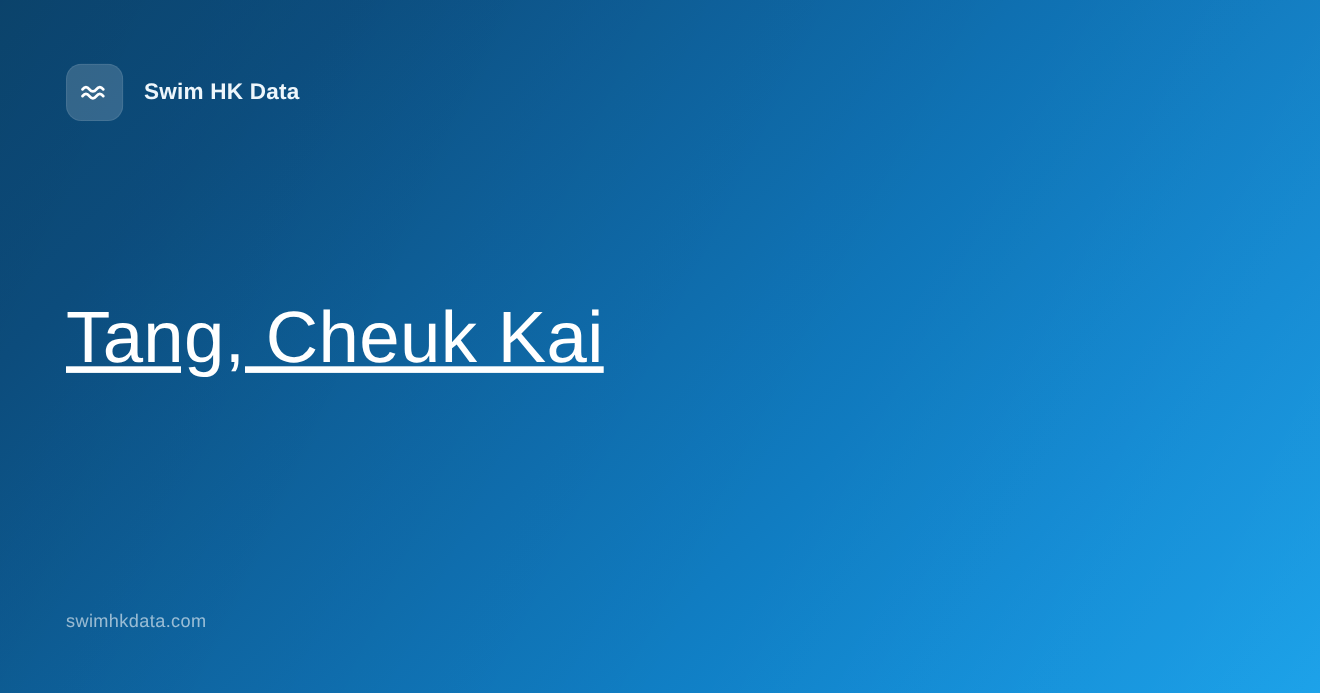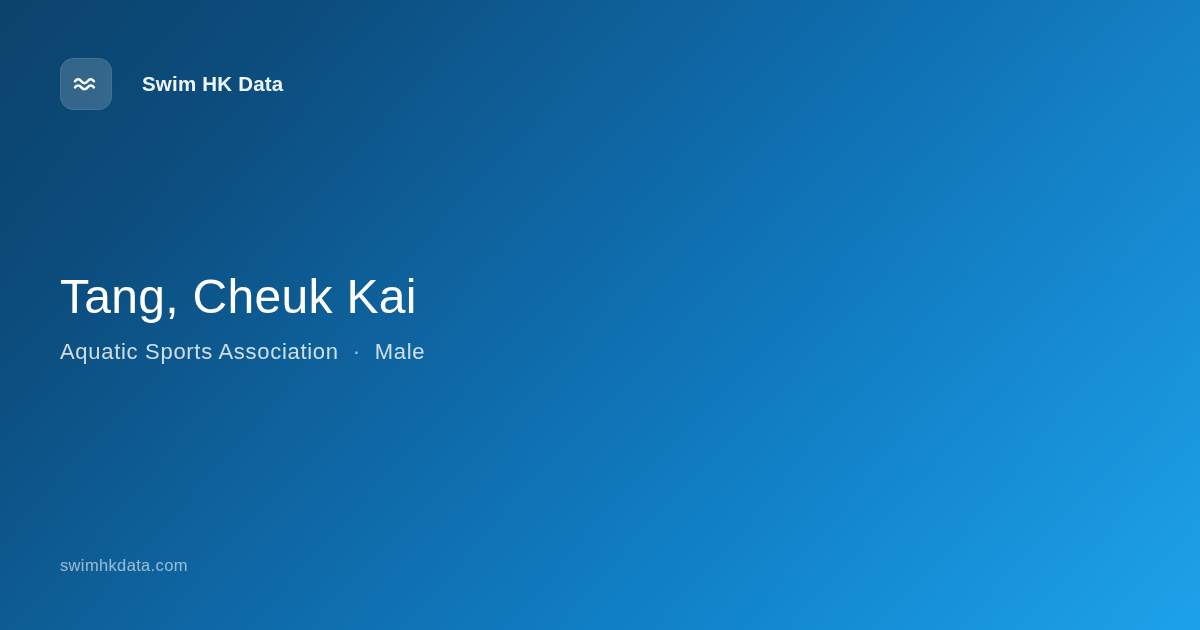--- a/index.html
+++ b/index.html
@@ -49,21 +49,21 @@
     height: 100%;
   }
 
   
   .brand {
     position: absolute;
     left: 60px;
     top: 58px;
     display: flex;
     align-items: center;
-    gap: 30px;
+    gap: 19px;
   }
 
   .brand-tile {
     width: 52px;
     height: 52px;
     border-radius: 14px;
     background: rgba(255, 255, 255, 0.17);
     border: 1px solid rgba(255, 255, 255, 0.08);
     display: flex;
     align-items: center;
@@ -82,26 +82,27 @@
   }
 
   
   .hero {
     position: absolute;
     left: 60px;
     top: 272px;
   }
 
   .hero-title {
-    font-size: 48px;
+    font-size: 66px;
     font-weight: normal;
     line-height: 1.06;
     color: #ffffff;
     letter-spacing: 0.3px;
     white-space: nowrap;
+    text-decoration: underline;
   }
 
   .hero-sub {
     margin-top: 16px;
     font-size: 22px;
     font-weight: normal;
     color: rgba(255, 255, 255, 0.80);
     letter-spacing: 0.7px;
     white-space: nowrap;
     display: flex;
@@ -147,25 +148,20 @@
             <path d="M3 8.2c2.1-2.6 4.2-2.6 6.3 0s4.2 2.6 6.3 0 4.2-2.6 6.3 0" stroke="#ffffff" stroke-width="2.5" stroke-linecap="round" stroke-linejoin="round"></path>
             <path d="M3 14.4c2.1-2.6 4.2-2.6 6.3 0s4.2 2.6 6.3 0 4.2-2.6 6.3 0" stroke="#ffffff" stroke-width="2.5" stroke-linecap="round" stroke-linejoin="round"></path>
           </svg>
         </span>
       </div>
       <div class="brand-name">Swim HK Data</div>
     </div>
 
     <div class="hero">
       <h1 class="hero-title">Tang, Cheuk Kai</h1>
-      <div class="hero-sub">
-        <span>Aquatic Sports Association</span>
-        <span class="sep">·</span>
-        <span>Male</span>
-      </div>
     </div>
 
     <div class="footer">
       <div class="footer-left">swimhkdata.com</div>
     </div>
 
   </div>
 </div>
 
 </body></html>

